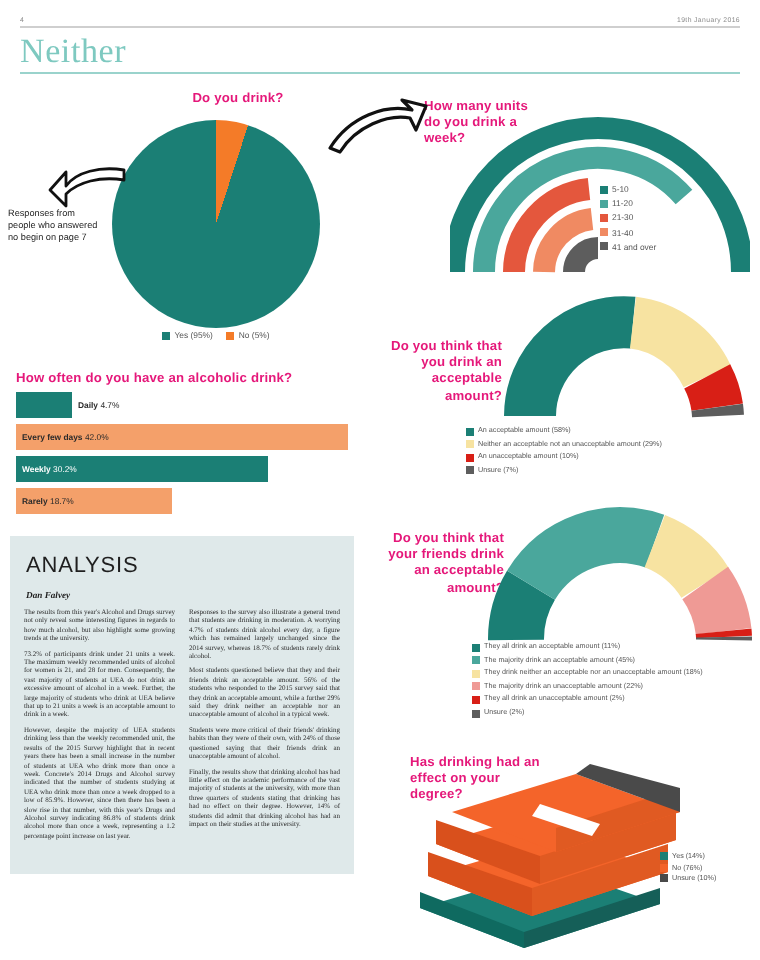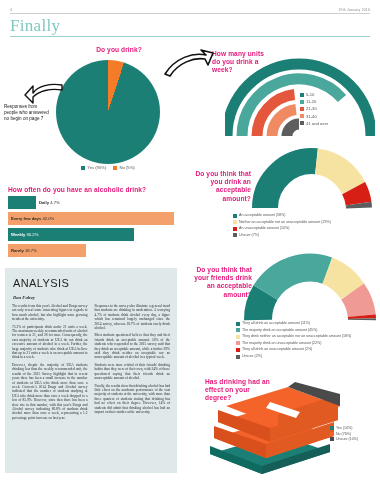--- a/index.html
+++ b/index.html
@@ -49,21 +49,21 @@
   .bar-lbl{position:absolute;left:3px;top:3.5px;font-size:4.2px;font-weight:bold;color:#2a2a2a;white-space:nowrap;}
   .bar-lbl .pct{font-weight:normal;}
 
   
   .halfdonut{position:absolute;overflow:hidden;}
 
   .hd-legend{position:absolute;font-size:3.6px;color:#555;line-height:5.2px;}
   .hd-legend .lg-item{margin-bottom:1.4px;}
 
   
-  .analysis{position:absolute;left:5px;top:268px;width:172px;height:205px;
+  .analysis{position:absolute;left:5px;top:268px;width:172px;height:169px;
             background:#dfe9ea;padding:7px 7px 6px 7px;box-sizing:border-box;}
   .an-title{font-family:"Liberation Sans",sans-serif;font-size:11px;color:#1f1f1f;
             letter-spacing:.4px;margin:2px 0 6px 1px;}
   .an-by{font-family:"Liberation Serif",serif;font-style:italic;font-weight:bold;
          font-size:4.6px;color:#1f1f1f;margin:0 0 4px 1px;}
   .an-cols{column-count:2;column-gap:7px;}
   .an-cols p{font-family:"Liberation Serif",serif;font-size:3.5px;line-height:4.4px;
              text-align:justify;margin:0 0 3px 0;color:#2b2b2b;}
 
   
@@ -75,21 +75,21 @@
 <body>
 
 <div class="page">
 
   <div class="masthead">
     <div class="mh-row">
       <span>4</span>
       <span>19th January 2016</span>
     </div>
     <div class="mh-rule"></div>
-    <div class="page-title">Finally</div>
+    <div class="page-title">Neither</div>
     <div class="mh-rule2"></div>
   </div>
 
   <div class="q-title" style="left:74px;top:46px;width:90px;text-align:center;">Do you drink?</div>
 
   <div class="pie-wrap">
     <div class="pie"></div>
   </div>
 
   <div class="pie-legend">

